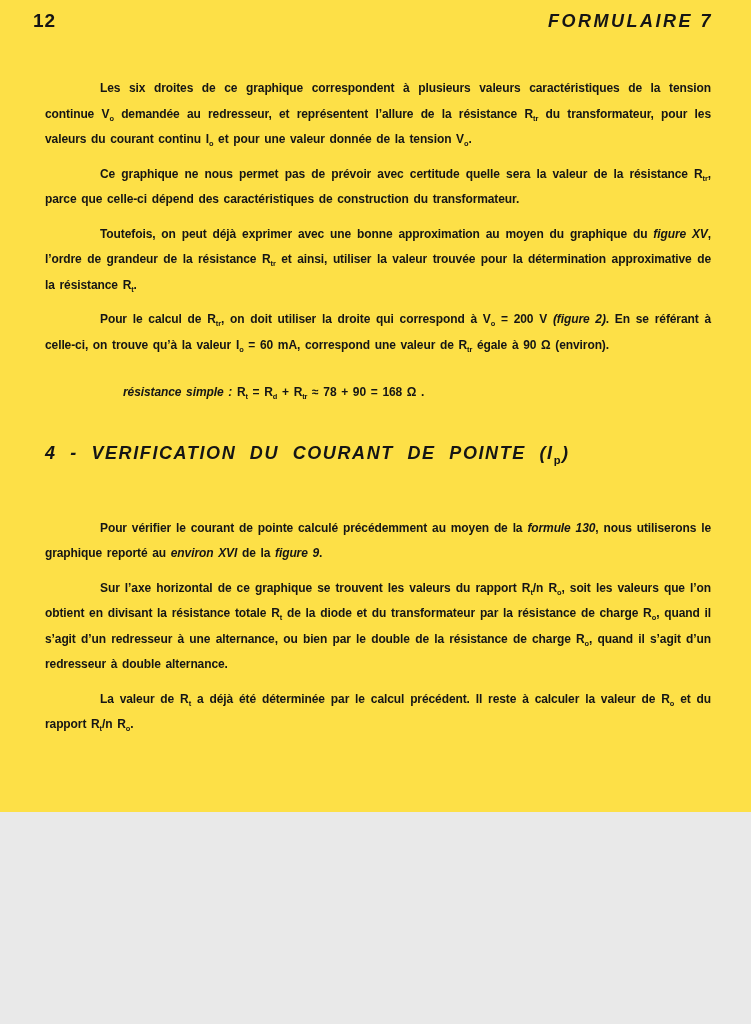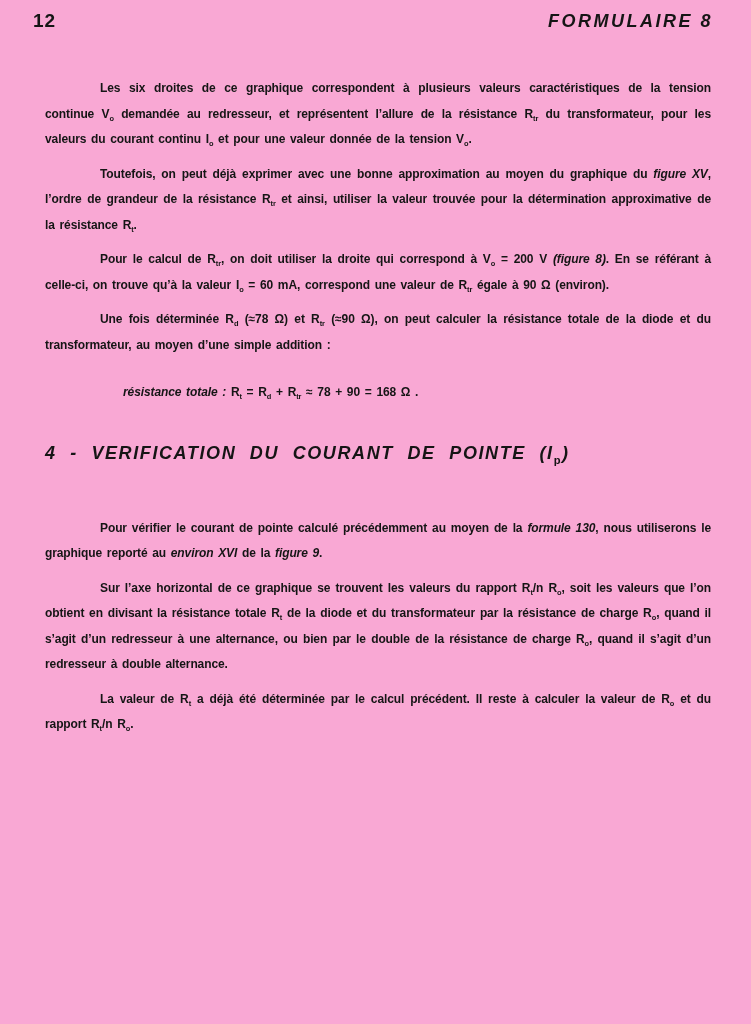--- a/index.html
+++ b/index.html
@@ -1,20 +1,20 @@
 <!DOCTYPE html>
 <html lang="fr"><head>
 <meta charset="utf-8">
 <style>
   html,body{margin:0;padding:0;background:#e9e9e9;}
   .page{
     position:relative;
-    width:751px;height:1024px;
+    width:751px;height:812px;
     margin:0 auto;
-    background:#f9a8d4;
+    background:#fde047;
     color:#151515;
     font-family:"Liberation Sans","DejaVu Sans",sans-serif;
     overflow:hidden;
     box-sizing:border-box;
   }
   .header{
     display:flex;
     justify-content:space-between;
     align-items:baseline;
     margin:10px 38px 0 33px;
@@ -65,29 +65,29 @@
   }
   .heading sub{font-style:normal;}
 </style>
 </head>
 <body>
 
 <div class="page">
 
   <div class="header">
     <span class="pagenum">12</span>
-    <span class="runtitle">FORMULAIRE 8</span>
+    <span class="runtitle">FORMULAIRE 7</span>
   </div>
 
   <div class="body">
     <p>Les six droites de ce graphique correspondent à plusieurs valeurs caractéristiques de la tension continue V<sub>o</sub> demandée au redresseur, et représentent l’allure de la résistance R<sub>tr</sub> du transformateur, pour les valeurs du courant continu I<sub>o</sub> et pour une valeur donnée de la tension V<sub>o</sub>.</p>
+    <p>Ce graphique ne nous permet pas de prévoir avec certitude quelle sera la valeur de la résistance R<sub>tr</sub>, parce que celle-ci dépend des caractéristiques de construction du transformateur.</p>
     <p>Toutefois, on peut déjà exprimer avec une bonne approximation au moyen du graphique du <i>figure XV</i>, l’ordre de grandeur de la résistance R<sub>tr</sub> et ainsi, utiliser la valeur trouvée pour la détermination approximative de la résistance R<sub>t</sub>.</p>
-    <p>Pour le calcul de R<sub>tr</sub>, on doit utiliser la droite qui correspond à V<sub>o</sub> = 200 V <i>(figure 8)</i>. En se référant à celle-ci, on trouve qu’à la valeur I<sub>o</sub> = 60 mA, correspond une valeur de R<sub>tr</sub> égale à 90 Ω (environ).</p>
-    <p>Une fois déterminée R<sub>d</sub> (≈78 Ω) et R<sub>tr</sub> (≈90 Ω), on peut calculer la résistance totale de la diode et du transformateur, au moyen d’une simple addition :</p>
-    <p class="formula"><i>résistance totale :</i> R<sub>t</sub> = R<sub>d</sub> + R<sub>tr</sub> ≈ 78 + 90 = 168 Ω .</p>
+    <p>Pour le calcul de R<sub>tr</sub>, on doit utiliser la droite qui correspond à V<sub>o</sub> = 200 V <i>(figure 2)</i>. En se référant à celle-ci, on trouve qu’à la valeur I<sub>o</sub> = 60 mA, correspond une valeur de R<sub>tr</sub> égale à 90 Ω (environ).</p>
+    <p class="formula"><i>résistance simple :</i> R<sub>t</sub> = R<sub>d</sub> + R<sub>tr</sub> ≈ 78 + 90 = 168 Ω .</p>
 
     <h2 class="heading">4 - VERIFICATION DU COURANT DE POINTE (I<sub>p</sub>)</h2>
 
     <p>Pour vérifier le courant de pointe calculé précédemment au moyen de la <i>formule 130</i>, nous utiliserons le graphique reporté au <i>environ XVI</i> de la <i>figure 9</i>.</p>
     <p>Sur l’axe horizontal de ce graphique se trouvent les valeurs du rapport R<sub>t</sub>/n R<sub>o</sub>, soit les valeurs que l’on obtient en divisant la résistance totale R<sub>t</sub> de la diode et du transformateur par la résistance de charge R<sub>o</sub>, quand il s’agit d’un redresseur à une alternance, ou bien par le double de la résistance de charge R<sub>o</sub>, quand il s’agit d’un redresseur à double alternance.</p>
     <p>La valeur de R<sub>t</sub> a déjà été déterminée par le calcul précédent. Il reste à calculer la valeur de R<sub>o</sub> et du rapport R<sub>t</sub>/n R<sub>o</sub>.</p>
   </div>
 
 </div>
 

